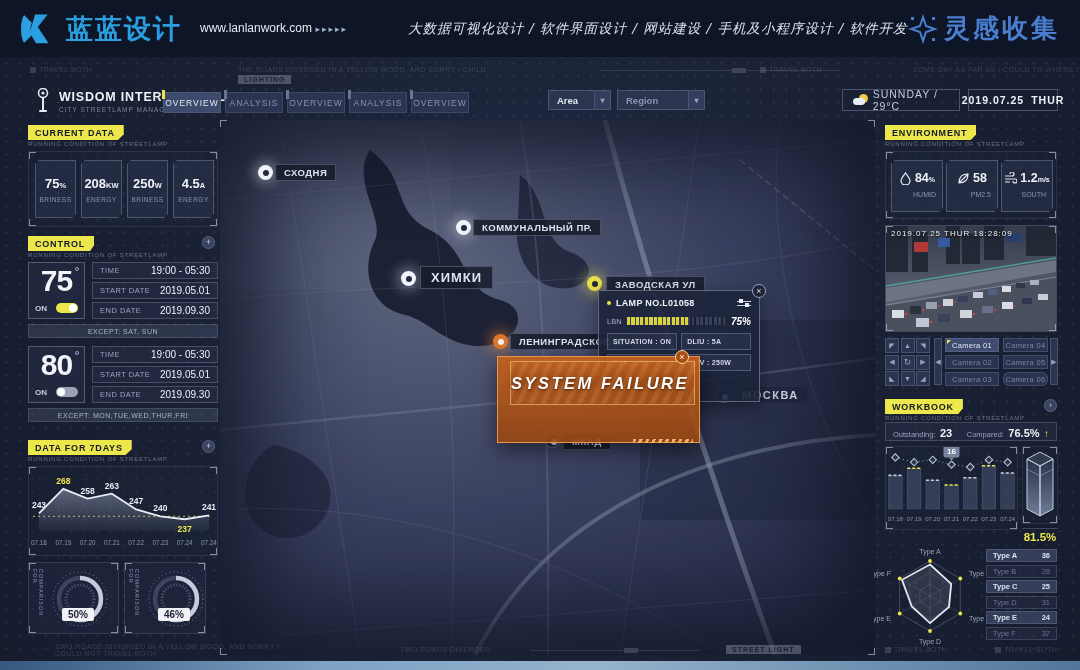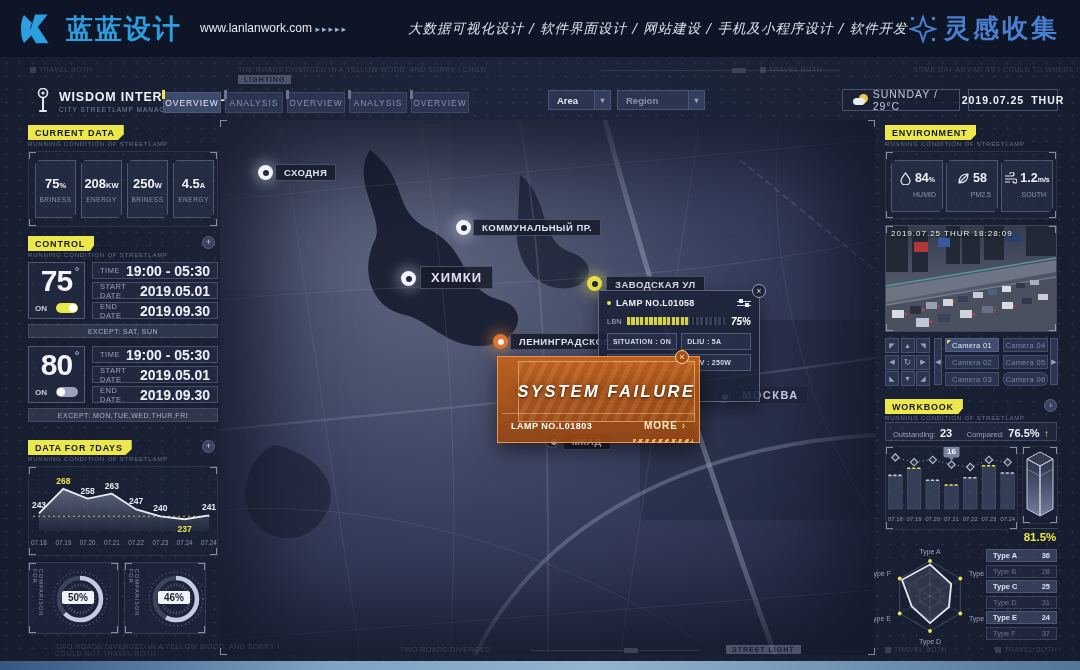--- a/index.html
+++ b/index.html
@@ -90,28 +90,28 @@
   .numbox .onrow{position:absolute;left:6px;bottom:5px;right:6px;display:flex;align-items:center;justify-content:space-between;}
   .numbox .on{font-size:8px;color:#c8cfe0;font-weight:bold;}
   .toggle{width:22px;height:10px;border-radius:5px;position:relative;cursor:pointer;}
   .toggle.on{background:#ece74b;}
   .toggle.off{background:#9aa2b8;}
   .toggle b{position:absolute;top:1px;width:8px;height:8px;border-radius:50%;background:#fff;}
   .toggle.on b{right:1px;} .toggle.off b{left:1px;}
   .crow{position:absolute;height:17px;border:1px solid rgba(160,170,200,.3);background:rgba(44,53,80,.4);
         display:flex;align-items:center;justify-content:space-between;padding:0 7px;}
   .crow .k{font-size:7.5px;color:#9aa3bd;letter-spacing:.5px;}
-  .crow .v{font-size:14px;font-weight:bold;color:#eef1f8;}
+  .crow .v{font-size:10px;font-weight:normal;color:#eef1f8;}
   .except{position:absolute;height:14px;background:rgba(100,110,140,.28);border:1px solid rgba(160,170,200,.2);
           font-size:7px;color:#aab3c9;display:flex;align-items:center;justify-content:center;letter-spacing:.5px;}
 
   .gaugebox{position:absolute;border:1px solid rgba(150,160,190,.2);background:rgba(35,43,68,.45);}
   .gaugebox .vt{position:absolute;left:3px;top:6px;font-size:5.5px;color:#8a93ad;writing-mode:vertical-rl;letter-spacing:1px;}
   .gpill{position:absolute;background:#f0f2f6;color:#1a2134;font-weight:bold;font-size:10px;
-         padding:1px 6px;border-radius:2px;}
+         padding:1px 6px;border-radius:2px;margin-top:17px;}
 
   
   .map{position:absolute;left:220px;top:120px;width:655px;height:535px;overflow:hidden;}
   .map-svg{position:absolute;inset:0;}
   .map-vig{position:absolute;inset:0;box-shadow:inset 0 0 90px 40px rgba(18,23,40,.85);}
   .pin{position:absolute;width:15px;height:15px;border-radius:50%;z-index:20;}
   .pin i{position:absolute;left:4.5px;top:4.5px;width:6px;height:6px;border-radius:50%;background:#232942;}
   .pin.white{background:#f0f3fa;box-shadow:0 0 12px 5px rgba(235,240,255,.3);}
   .pin.yellow{background:#e8e14a;box-shadow:0 0 12px 5px rgba(235,225,80,.35);}
   .pin.orange{background:#e0762c;box-shadow:0 0 12px 5px rgba(230,130,50,.4);}
@@ -143,23 +143,23 @@
   .pgrid{display:grid;grid-template-columns:1fr 1fr;gap:4px;padding:0 8px;}
   .pcell{border:1px solid rgba(160,170,200,.35);background:rgba(70,80,112,.25);
          font-size:7px;color:#d4dae8;font-weight:bold;padding:4px 5px;letter-spacing:.3px;white-space:nowrap;}
   .close-x{position:absolute;width:14px;height:14px;border-radius:50%;background:#1d2438;border:1px solid #9aa3bd;
            color:#d8dde8;font-size:9px;line-height:12px;text-align:center;cursor:pointer;z-index:45;}
 
   
   .fail{position:absolute;left:497px;top:356px;width:203px;height:87px;z-index:40;
         background:linear-gradient(180deg,rgba(196,98,28,.92),rgba(150,70,18,.92));
         border:1px solid #e8954a;box-shadow:0 8px 20px rgba(0,0,0,.5);}
-  .fail .inner{position:absolute;left:20px;right:4px;top:4px;height:61px;border:1px solid rgba(255,205,150,.55);
+  .fail .inner{position:absolute;left:12px;right:4px;top:4px;height:44px;border:1px solid rgba(255,205,150,.55);
         background:repeating-linear-gradient(115deg,rgba(255,190,120,.14) 0 5px,transparent 5px 11px);
-        display:flex;align-items:center;justify-content:center;}
+        display:flex;align-items:center;}
   .fail .ftitle{font-size:16.5px;font-weight:bold;font-style:italic;color:#fff;letter-spacing:2.5px;
         text-shadow:0 0 8px rgba(90,35,0,.9),0 1px 2px rgba(0,0,0,.5);white-space:nowrap;}
   .fail .frow{position:absolute;left:4px;right:4px;bottom:5px;height:24px;border-top:1px solid rgba(255,205,150,.45);
         display:flex;align-items:center;justify-content:space-between;padding:0 9px;}
   .fail .lamp{font-size:9px;font-weight:bold;color:#fff;letter-spacing:.5px;}
   .fail .more{font-size:10px;font-weight:bold;color:#ffe9c0;letter-spacing:1px;cursor:pointer;}
   .fail .more b{color:#ffd34d;}
   .fail .hatch{position:absolute;right:6px;bottom:-1px;width:60px;height:4px;
         background:repeating-linear-gradient(115deg,#f0b060 0 3px,transparent 3px 6px);}
   .fail-x{background:#a84e12;border-color:#ffd9a0;color:#ffe;}
@@ -519,24 +519,20 @@
       <div class="pcell">DLIU : 5A</div>
       <div class="pcell">DYA : 15V</div>
       <div class="pcell">GLIV : 250W</div>
     </div>
     <span class="close-x" style="right:-7px;top:-7px;">×</span>
   </div>
 
   <div class="fail">
     <div class="inner">
       <span class="ftitle">SYSTEM FAILURE</span>
-    </div>
-    <div class="frow">
-      <span class="lamp">LAMP NO.L01803</span>
-      <span class="more"><span>MORE</span> <b>›</b></span>
     </div>
     <div class="hatch"></div>
     <span class="close-x fail-x" style="right:10px;top:-7px;">×</span>
   </div>
 
   <div class="sec-label" style="left:885px;top:125px;">ENVIRONMENT</div>
   <div class="sec-sub" style="left:885px;top:141px;">RUNNING CONDITION OF STREETLAMP</div>
   <div class="frame corners" style="left:885px;top:151px;width:172px;height:68px;">
     <div class="env-card" style="left:5px;">
       <div class="line1">

